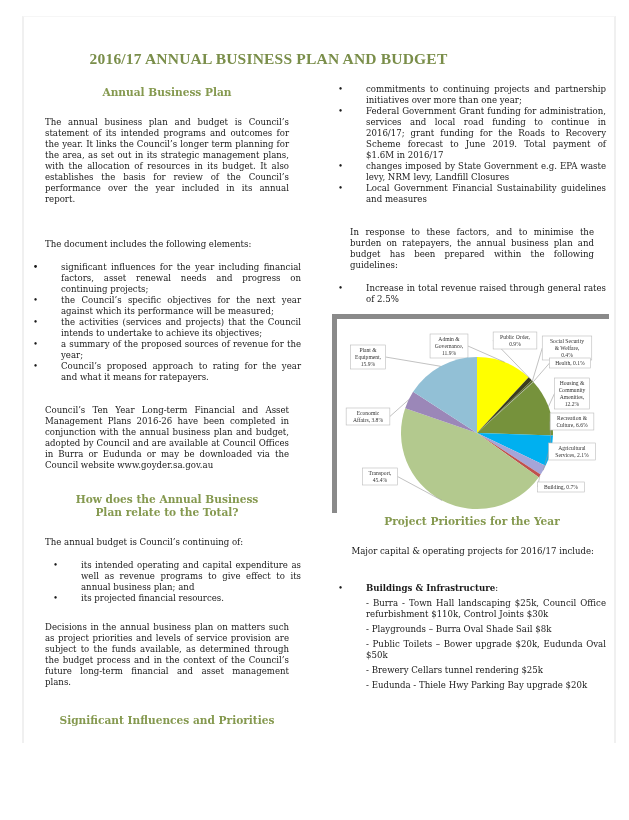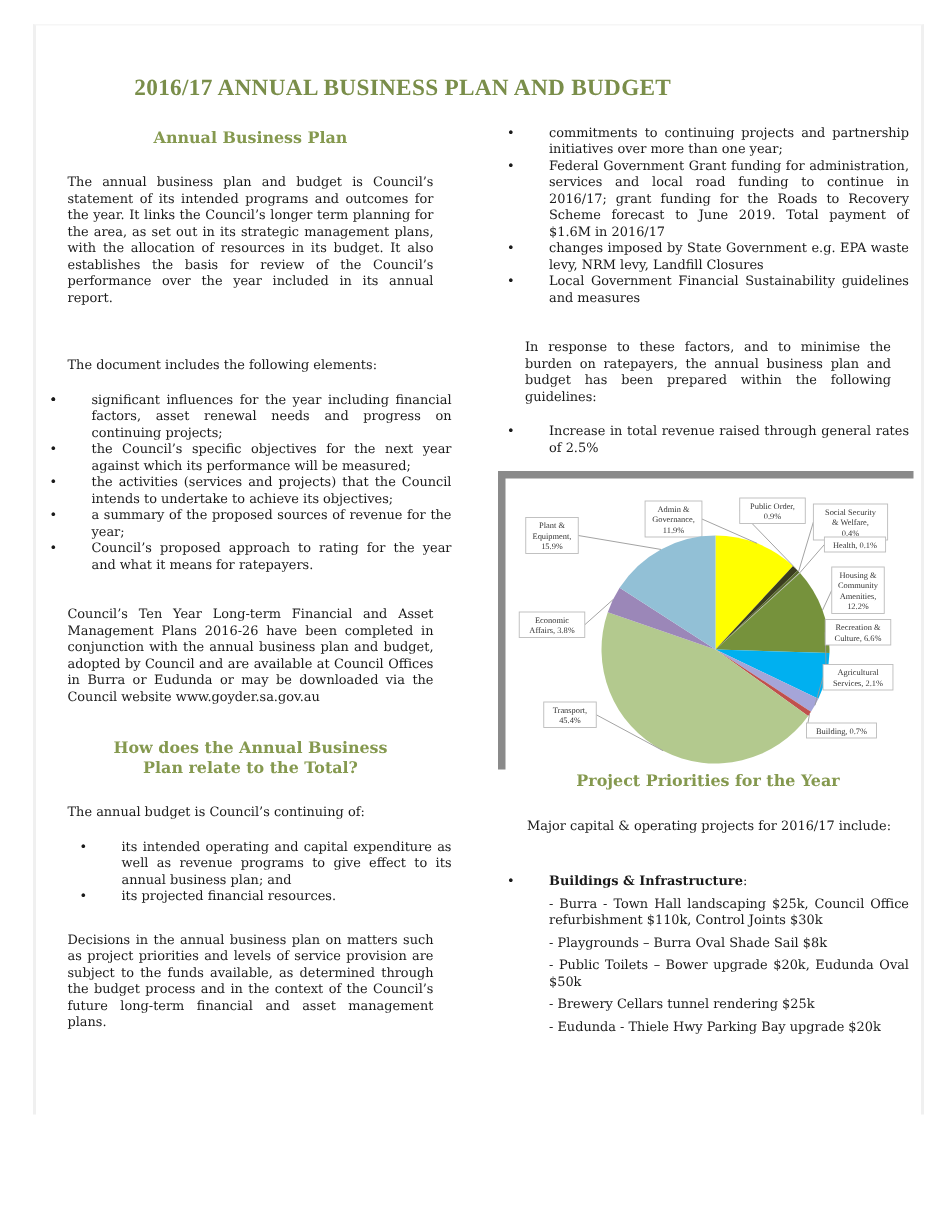--- a/index.html
+++ b/index.html
@@ -53,20 +53,21 @@
   <h2 style="padding: 0 40px;">How does the Annual Business Plan relate to the Total?</h2>
   <div class="gap6"></div>
   <p>The annual budget is Council’s continuing of:</p>
   <ul id="budget-list" style="padding-left:20px;">
       <li><span class="bullet">•</span><span>its intended operating and capital expenditure as well as revenue programs to give effect to its annual business plan; and</span></li>
       <li><span class="bullet">•</span><span>its projected financial resources.</span></li>
     </ul>
   <div class="gap6"></div>
   <p>Decisions in the annual business plan on matters such as project priorities and levels of service provision are subject to the funds available, as determined through the budget process and in the context of the Council’s future long-term financial and asset management plans.</p>
   <div class="gap14"></div>
+  <h2>Significant Influences and Priorities</h2>
   <div class="gap8"></div>
 </div>
 
 <div class="col right">
   <ul id="influences-list">
       <li><span class="bullet">•</span><span>commitments to continuing projects and partnership initiatives over more than one year;</span></li>
       <li><span class="bullet">•</span><span>Federal Government Grant funding for administration, services and local road funding to continue in 2016/17; grant funding for the Roads to Recovery Scheme forecast to June 2019. Total payment of $1.6M in 2016/17</span></li>
       <li><span class="bullet">•</span><span>changes imposed by State Government e.g. EPA waste levy, NRM levy, Landfill Closures</span></li>
       <li><span class="bullet">•</span><span>Local Government Financial Sustainability guidelines and measures</span></li>
     </ul>

